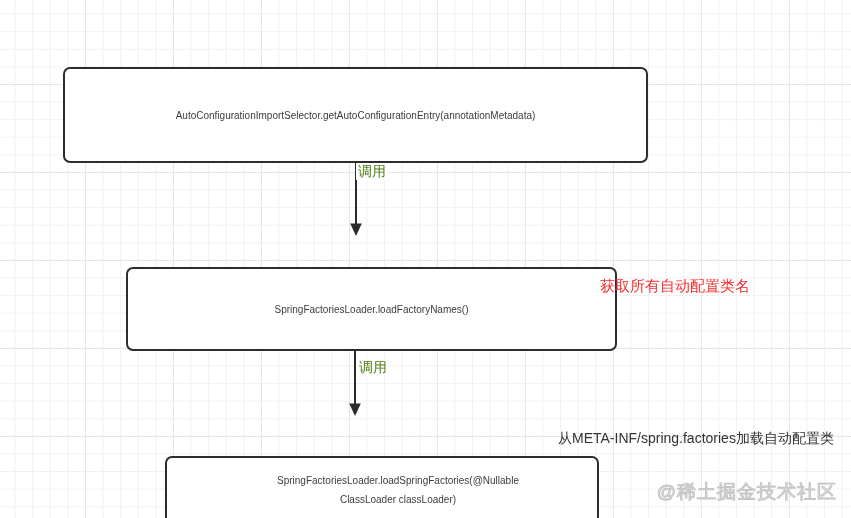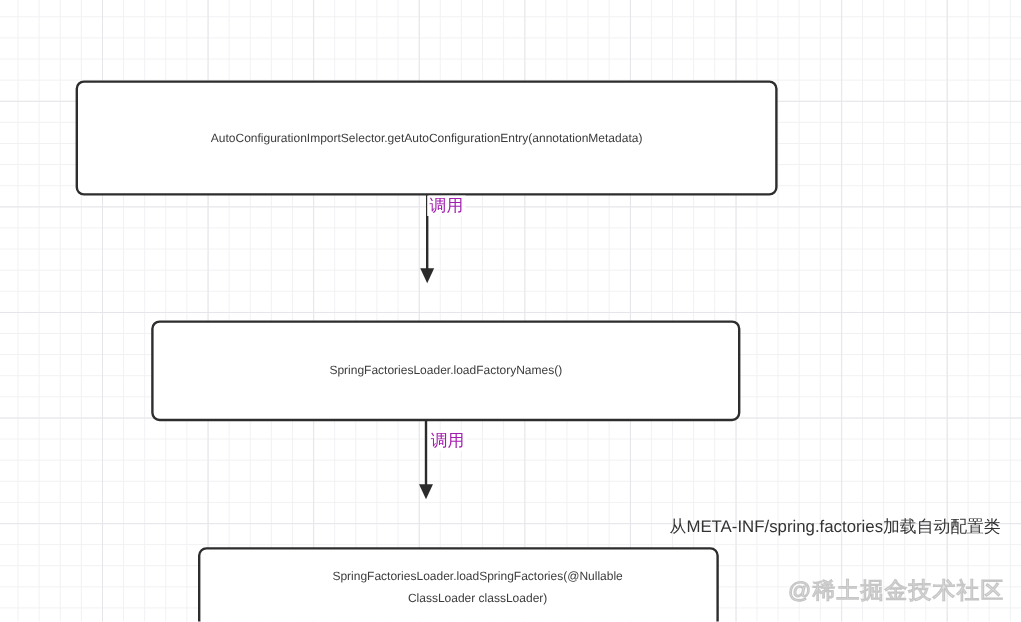--- a/index.html
+++ b/index.html
@@ -45,21 +45,21 @@
 
   .arrow-layer {
     position: absolute;
     left: 0; top: 0;
     width: 851px; height: 518px;
     pointer-events: none;
   }
   .edge-label {
     position: absolute;
     font-size: 14px;
-    color: #a21caf;
+    color: #4d7c0f;
     background: #ffffff;
     padding: 0 2px;
     line-height: 17px;
   }
   #edge-label-1 { left: 356px; top: 163px; }
   #edge-label-2 { left: 357px; top: 359px; }
 
   .annotation-red {
     position: absolute;
     left: 600px; top: 277px;
@@ -112,18 +112,19 @@
 
   <div class="flow-node" id="node3">
     <span>SpringFactoriesLoader.loadSpringFactories(@Nullable
 ClassLoader classLoader)</span>
   </div>
 
   <div class="edge-label" id="edge-label-1">调用</div>
 
   <div class="edge-label" id="edge-label-2">调用</div>
 
+  <div class="annotation-red">获取所有自动配置类名</div>
 
   <div class="annotation-dark">从META-INF/spring.factories加载自动配置类</div>
 
   <div class="watermark">@稀土掘金技术社区</div>
 
 </div>
 
 </body></html>

